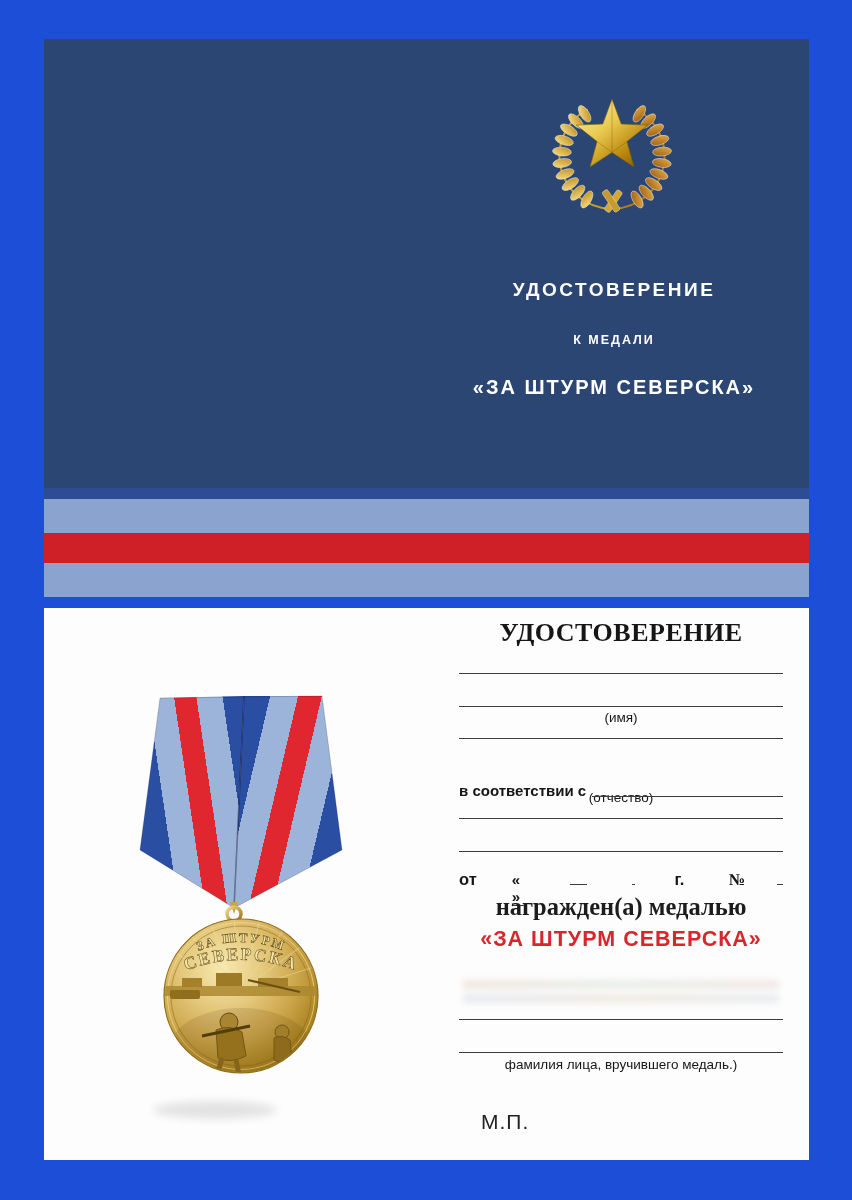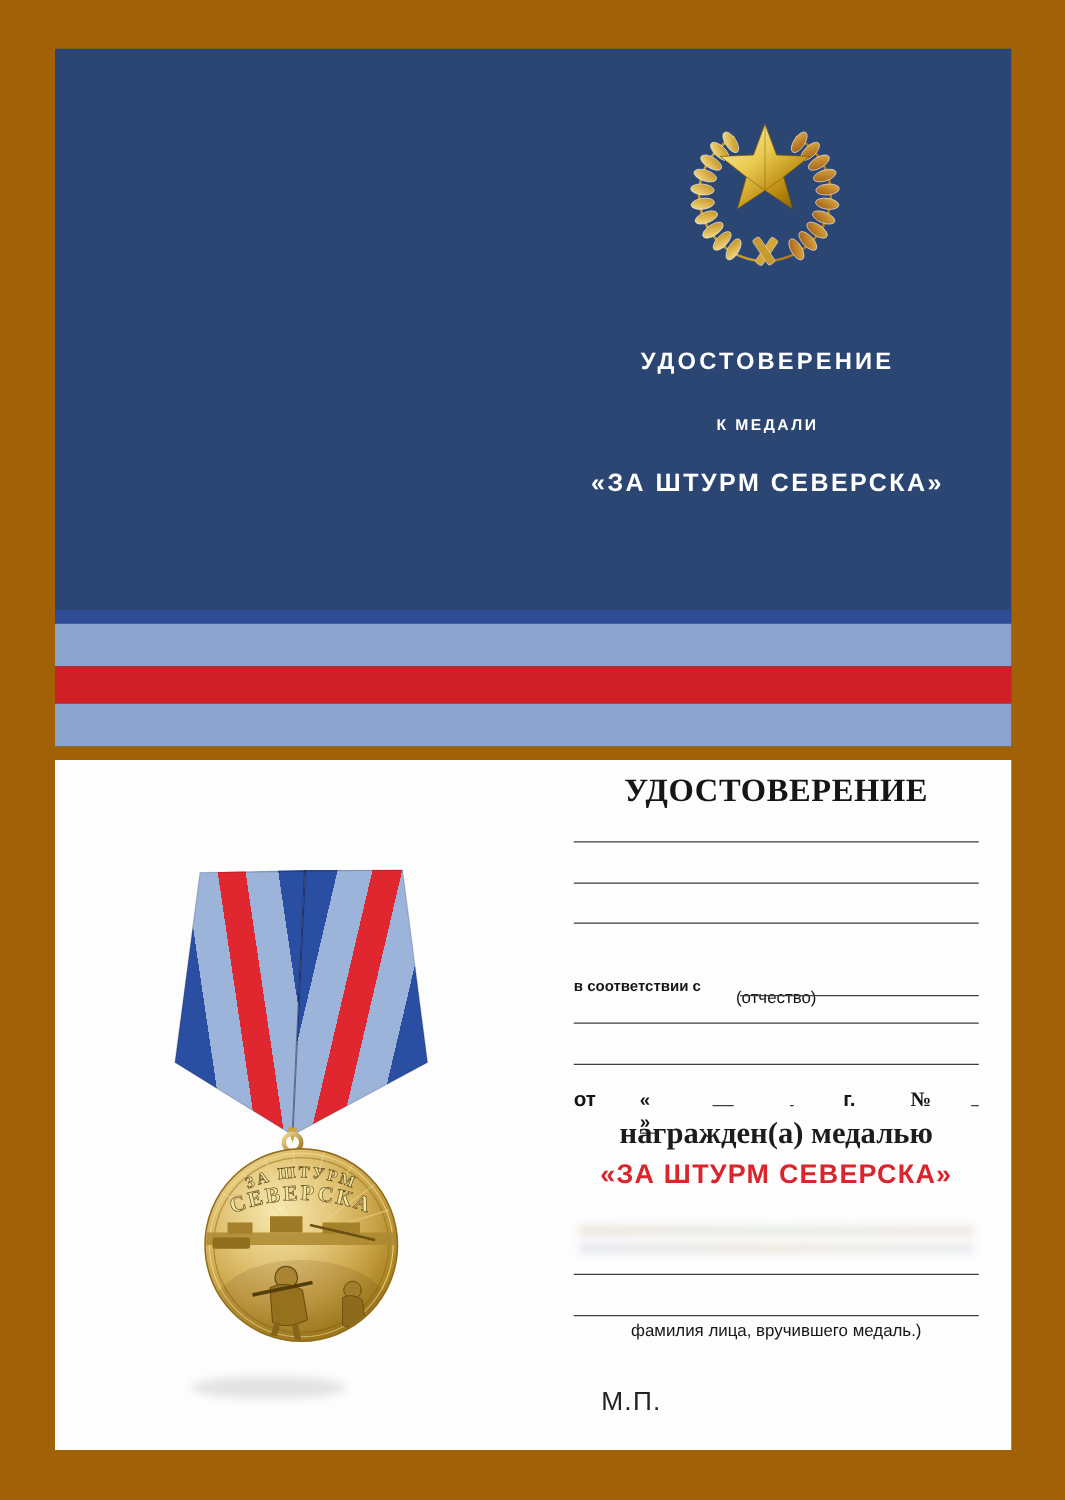--- a/index.html
+++ b/index.html
@@ -1,16 +1,16 @@
 <!DOCTYPE html>
 <html><head>
 <meta charset="utf-8">
 <style>
   html,body{margin:0;padding:0;}
-  .page{position:relative;width:852px;height:1200px;background:#a16207;overflow:hidden;
+  .page{position:relative;width:852px;height:1200px;background:#1d4ed8;overflow:hidden;
         font-family:"Liberation Sans",sans-serif;text-decoration:underline;}
 
   
   .cover{position:absolute;left:44px;top:39px;width:765px;height:558px;background:#2b4673;}
   .cover-emblem{position:absolute;left:502px;top:58px;width:132px;height:120px;}
   .cover-text{position:absolute;left:300px;top:240px;width:540px;text-align:center;color:#ffffff;}
   .cover-title{font-size:19px;font-weight:bold;letter-spacing:2.5px;}
   .cover-sub{margin-top:32px;font-size:12.5px;font-weight:bold;letter-spacing:2px;}
   .cover-medal{margin-top:29px;font-size:20px;font-weight:bold;letter-spacing:2px;}
   .stripe{position:absolute;left:0;width:765px;}
@@ -25,21 +25,21 @@
 
   .form{position:absolute;left:415px;top:0;width:324px;height:552px;color:#161616;}
   .form-title{position:absolute;top:10px;left:0;width:100%;text-align:center;
               font-family:"Liberation Serif",serif;font-weight:bold;font-size:26px;letter-spacing:.5px;}
   .fline{position:absolute;left:0;width:324px;height:0;border-bottom:1.6px solid #3d3d3d;}
   .l1{top:65px;} .l2{top:98px;} .l3{top:130px;} .l4{top:210px;} .l5{top:243px;}
   .sig1{top:411px;} .sig2{top:444px;}
   .flabel{position:absolute;left:0;width:100%;text-align:center;font-size:13.5px;}
   .fl1{top:69px;} .fl2{top:102px;} .fl3{top:134px;margin-top:48px;}
   .cap1{top:416px;} .cap2{top:449px;}
-  .acc-text{position:absolute;top:174px;left:0;font-size:12px;font-weight:bold;}
+  .acc-text{position:absolute;top:174px;left:0;font-size:15px;font-weight:bold;}
   .acc-line{position:absolute;top:160px;left:133px;width:191px;height:28px;border-bottom:1.6px solid #3d3d3d;}
 
   .date-row{position:absolute;top:262px;left:0;width:324px;height:24px;font-size:16.5px;font-weight:bold;
             display:flex;align-items:baseline;gap:32px;}
   .ul{display:inline-block;border-bottom:1.6px solid #3d3d3d;}
   .ul-q{width:34px;text-align:center;font-size:15px;letter-spacing:6px;margin-left:3px;}
   .ul-long{width:128px;margin-left:12px;}
   .ul-mid{width:22px;margin-left:13px;}
   .g-lbl{margin-left:8px;}
   .num-lbl{margin-left:12px;font-family:"Liberation Serif",serif;}
@@ -226,20 +226,21 @@
           </text>
         </g>
       </g>
     </svg>
 
     <div class="form">
       <div class="form-title">УДОСТОВЕРЕНИЕ</div>
 
       <div class="fline l1"></div>
       <div class="fline l2"></div>
+      <div class="flabel fl2">(имя)</div>
       <div class="fline l3"></div>
       <div class="flabel fl3">(отчество)</div>
 
       <div class="acc-text">в соответствии с</div>
       <div class="acc-line"></div>
 
       <div class="fline l4"></div>
       <div class="fline l5"></div>
 
       <div class="date-row">

